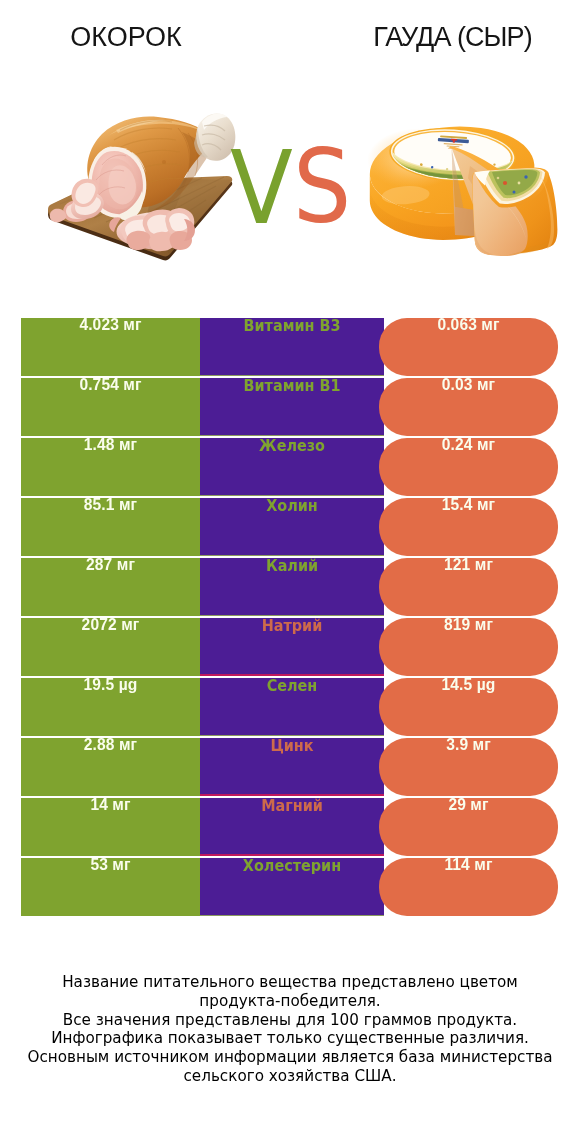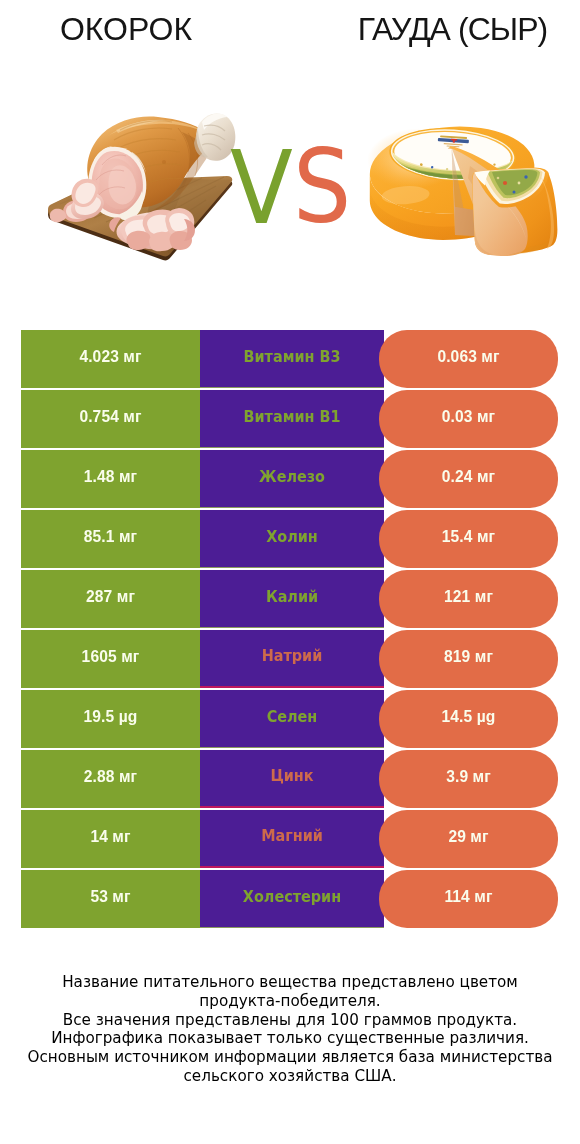--- a/index.html
+++ b/index.html
@@ -3,40 +3,40 @@
 <meta charset="utf-8">
 <title>Infographic</title>
 <style>
   html,body{margin:0;padding:0;background:#ffffff;}
   body{width:580px;height:1144px;font-family:"Liberation Sans",sans-serif;overflow:hidden;
        -webkit-font-smoothing:antialiased;}
   .page{position:relative;width:580px;height:1144px;background:#fff;}
 
   
   .hdr{position:absolute;left:0;top:0;width:580px;height:300px;}
-  .ttl{position:absolute;top:16px;font-family:"Liberation Sans",sans-serif;
-       font-size:32px;font-weight:400;color:#151515;
+  .ttl{position:absolute;top:24px;font-family:"Liberation Sans",sans-serif;
+       font-size:27px;font-weight:400;color:#151515;
        text-align:center;white-space:nowrap;line-height:26px;}
   .ttl.l{left:6px;width:240px;}
   .ttl.r{left:333px;width:240px;letter-spacing:-0.95px;text-indent:-0.95px;}
 
   .vs{position:absolute;font-family:"DejaVu Sans Condensed","DejaVu Sans",sans-serif;
       font-weight:400;line-height:100px;font-size:102px;}
   .vs.v{left:230px;top:138px;color:#79A12E;}
   .vs.s{left:293px;top:137px;color:#E1694A;}
 
   .pic{position:absolute;}
   .pic.ham{left:36px;top:100px;}
   .pic.cheese{left:358px;top:104px;}
 
   
   .tbl{position:absolute;left:21px;top:314px;width:537px;}
   .row{position:relative;height:58px;margin-bottom:2px;}
-  .cell{position:absolute;top:16px;height:58px;box-sizing:border-box;
-        display:flex;align-items:center;justify-content:center;}
+  .cell{position:absolute;top:4px;height:58px;box-sizing:border-box;
+        display:flex;justify-content:center;}
   .cell.l{left:0;width:179px;background:#7FA32F;}
   .cell.r{left:358px;width:179px;background:#E26C47;border-radius:28px;}
   .cell.c{left:179px;width:184px;background:#4c1d95;}
   .val{font-family:"Liberation Sans",sans-serif;font-size:15.6px;font-weight:700;
        color:#FAFDEC;letter-spacing:0.1px;position:relative;top:-2.5px;}
   .lab{font-family:"DejaVu Sans Condensed","DejaVu Sans",sans-serif;font-size:16px;font-weight:700;letter-spacing:0;
        position:relative;top:-2.5px;}
   .row.win-left  .cell.c{border-bottom:1px solid #8a9a5e;}
   .row.win-right .cell.c{border-bottom:2px solid #be185d;}
   .row.win-left  .lab{color:#7FA32F;}
@@ -438,21 +438,21 @@
         </div>
       <div class="cell c">
           <span class="lab">Калий</span>
         </div>
       <div class="cell r">
           <span class="val">121 мг</span>
         </div>
     </div>
     <div class="row win-right">
       <div class="cell l">
-          <span class="val">1605 мг</span>
+          <span class="val">2072 мг</span>
         </div>
       <div class="cell c">
           <span class="lab">Натрий</span>
         </div>
       <div class="cell r">
           <span class="val">819 мг</span>
         </div>
     </div>
     <div class="row win-left">
       <div class="cell l">

